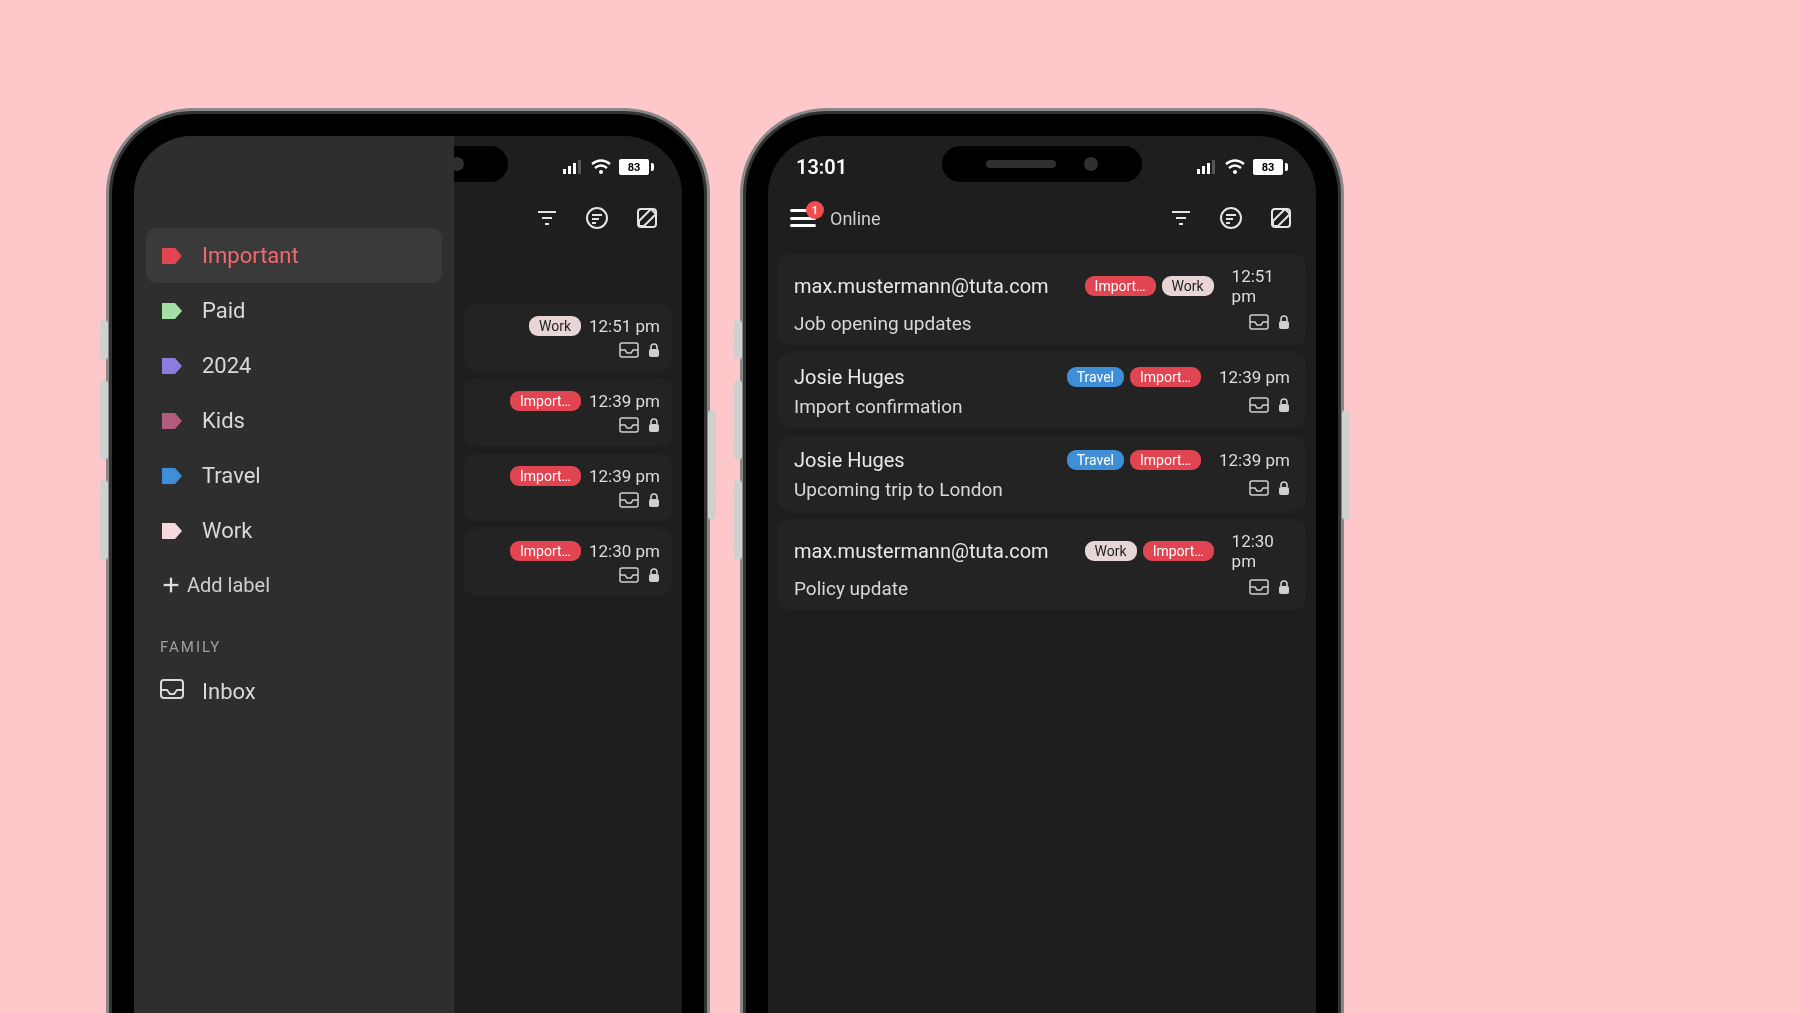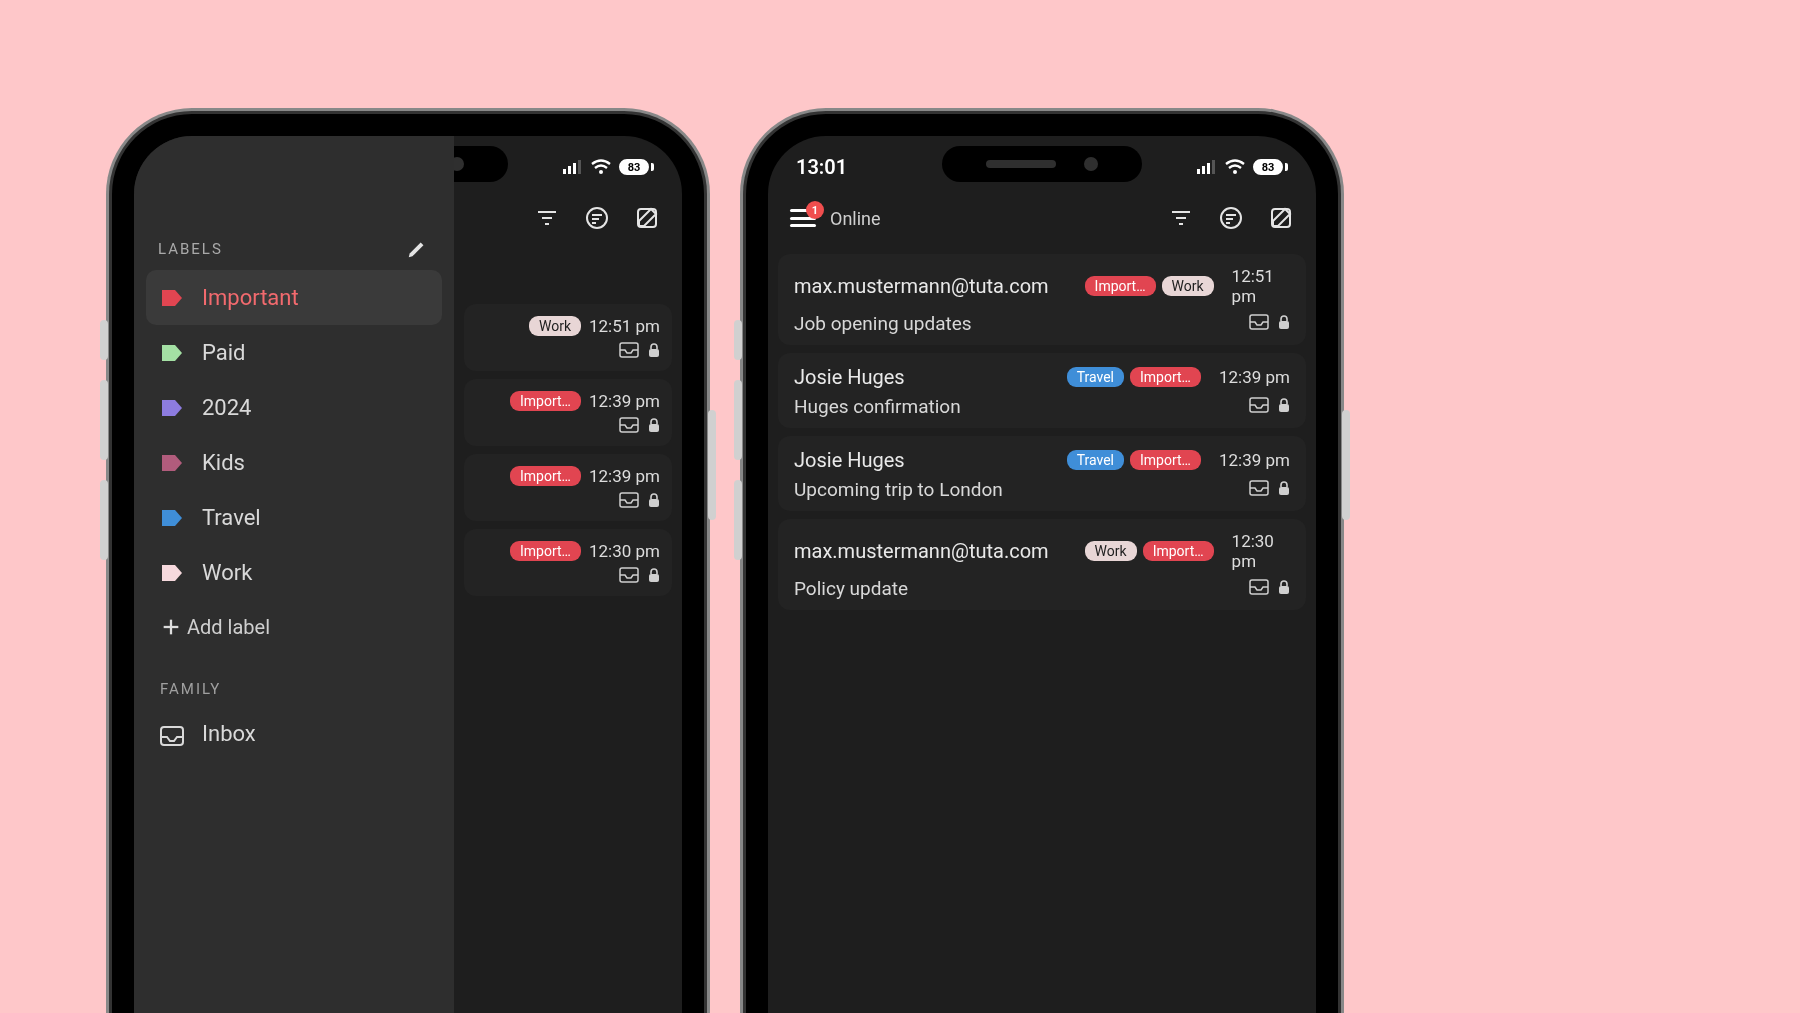--- a/index.html
+++ b/index.html
@@ -71,21 +71,21 @@
   .notch .spk{width:70px;height:8px;background:#2f2f2f;border-radius:4px}
   .notch .cam{width:14px;height:14px;background:#2f2f2f;border-radius:50%}
 
   
   .statusbar{
     display:flex;align-items:center;justify-content:space-between;
     padding:14px 28px 6px 28px;height:54px;color:#fff;font-weight:600;font-size:20px;
   }
   .status-right{display:flex;align-items:center;gap:8px}
   .battery-pill{display:flex;align-items:center;gap:2px}
-  .battery-pill .battery{width:30px;height:16px;border:2px solid #fff;border-radius:8px;position:relative;display:flex;align-items:center;justify-content:center;font-size:11px;font-weight:700;color:#000;background:#fff}
+  .battery-pill .battery{width:30px;height:16px;border:2px solid #fff;border-radius:2px;position:relative;display:flex;align-items:center;justify-content:center;font-size:11px;font-weight:700;color:#000;background:#fff}
   .battery-pill .nub{width:3px;height:8px;background:#fff;border-radius:0 2px 2px 0}
 
   
   .header{
     height:56px;display:flex;align-items:center;justify-content:space-between;padding:0 22px;color:#fff;
   }
   .header-left{display:flex;align-items:center;gap:14px}
   .hamburger{position:relative;width:26px;height:18px;display:flex;flex-direction:column;justify-content:space-between}
   .hamburger span{display:block;height:3px;background:#fff;border-radius:2px}
   .badge-dot{position:absolute;top:-8px;right:-8px;width:18px;height:18px;background:#f04e4e;border-radius:50%;color:#fff;font-size:11px;font-weight:700;display:flex;align-items:center;justify-content:center}
@@ -121,21 +121,21 @@
   .label-item{
     display:flex;align-items:center;gap:18px;padding:15px 14px;border-radius:10px;font-size:22px;color:#d9d9d9;
   }
   .label-item.selected{background:var(--sel-bg)}
   .label-item.selected .label-text{color:#f26a6e}
   .tag{width:24px;height:20px;display:block}
   .tag svg{display:block}
   .add-label{display:flex;align-items:center;gap:5px;padding:15px 14px;font-size:20px;color:#cfcfcf}
   .plus{width:22px;height:22px}
   .section-title.family{margin-top:18px;display:block;padding:8px 14px;color:#a0a0a0;font-size:15px;letter-spacing:2px}
-  .inbox{display:flex;align-items:flex-end;gap:18px;padding:15px 14px;font-size:22px;color:#d9d9d9}
+  .inbox{display:flex;align-items:flex-start;gap:18px;padding:15px 14px;font-size:22px;color:#d9d9d9}
   .tray{width:24px;height:20px}
 
   
   .bg-list{position:absolute;left:330px;right:10px;top:160px}
   .bg-row{background:var(--card-bg);border-radius:12px;margin:8px 0;padding:12px 12px 10px 12px}
   .bg-top{display:flex;align-items:center;justify-content:flex-end;gap:8px}
   .bg-row .meta{display:flex;justify-content:flex-end;gap:10px;color:#cfcfcf;margin-top:6px}
 
   
   .ic{width:100%;height:100%}
@@ -272,28 +272,20 @@
                 </svg></span>
             <span><svg width="12" height="14" viewBox="0 0 12 14">
                   <rect x="1" y="6" width="10" height="8" rx="2" fill="#cfcfcf"></rect>
                   <path d="M3 6V4a3 3 0 016 0v2" stroke="#cfcfcf" stroke-width="1.6" fill="none"></path>
                 </svg></span>
           </div>
         </div>
       </div>
 
       <div class="drawer">
-        <div class="section-head">
-          <span class="section-title">LABELS</span>
-          <span class="iconbtn">
-            <svg width="22" height="22" viewBox="0 0 24 24" fill="#e4e4e4">
-                <path d="M3 21l4-1 12-12-3-3L4 17l-1 4z"></path>
-              </svg>
-          </span>
-        </div>
 
         <div id="label-items">
             <div class="label-item selected">
               <span class="tag">
                 <svg viewBox="0 0 24 20" width="24" height="20">
                   <path d="M2 2h13l7 8-7 8H2z" fill="#e14551"></path>
                 </svg>
               </span>
               <span class="label-text">Important</span>
             </div>
@@ -467,21 +459,21 @@
             <div class="top">
               <span class="sender">Josie Huges</span>
               <span class="spacer"></span>
               <span class="badges">
                 <span class="badge travel">Travel</span>
                 <span class="badge important">Import…</span>
               </span>
               <span class="time">12:39 pm</span>
             </div>
             <div class="sub">
-              <span class="subject">Huges confirmation</span>
+              <span class="subject">Import confirmation</span>
               <span class="meta-icons">
                 <span><svg width="18" height="14" viewBox="0 0 18 14">
                     <rect x="0" y="0" width="18" height="14" rx="2" fill="none" stroke="#cfcfcf" stroke-width="1.5"></rect>
                     <path d="M0 7h5l2 3h4l2-3h5" stroke="#cfcfcf" stroke-width="1.5" fill="none"></path>
                   </svg></span>
                 <span><svg width="12" height="14" viewBox="0 0 12 14">
                     <rect x="1" y="6" width="10" height="8" rx="2" fill="#cfcfcf"></rect>
                     <path d="M3 6V4a3 3 0 016 0v2" stroke="#cfcfcf" stroke-width="1.6" fill="none"></path>
                   </svg></span>
               </span>

